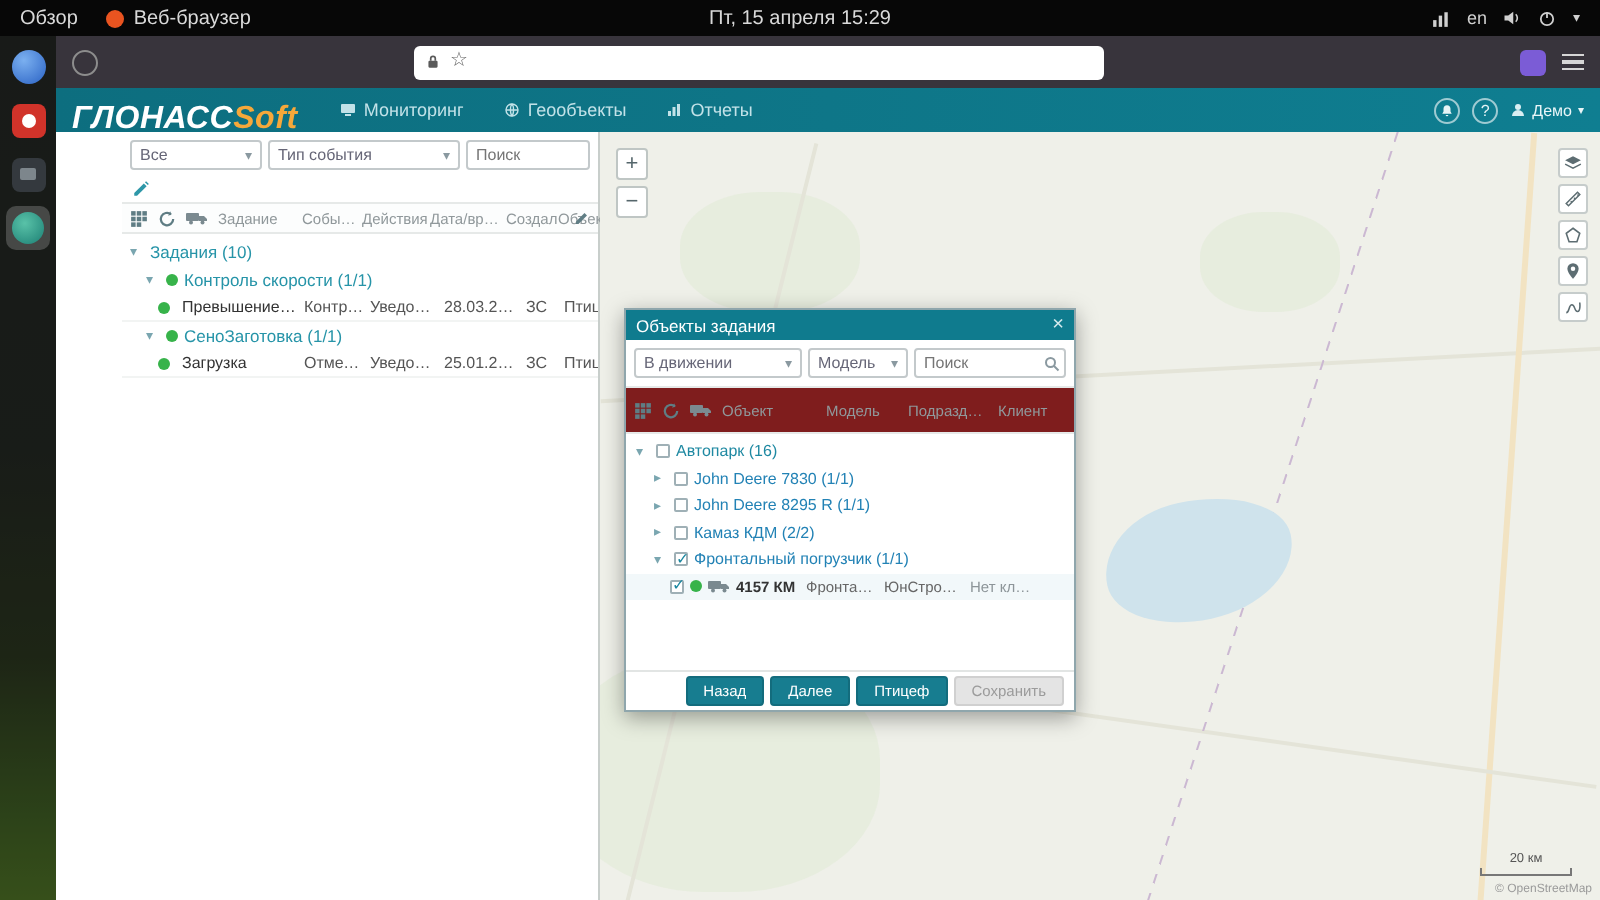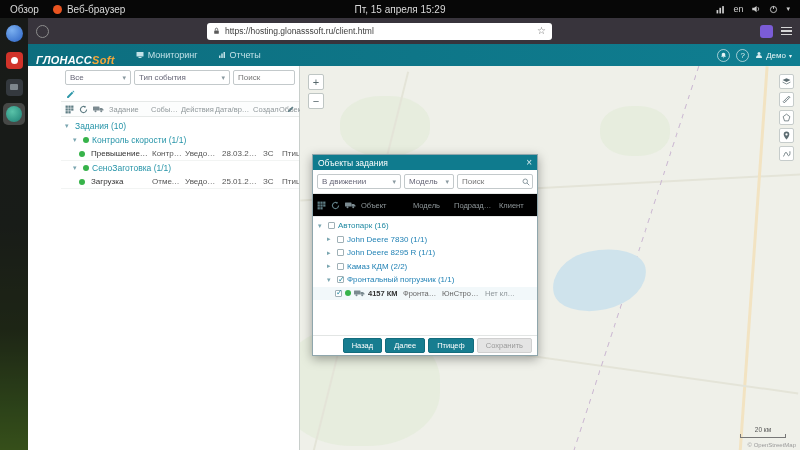--- a/index.html
+++ b/index.html
@@ -36,21 +36,21 @@
   .url-text { flex:1; white-space:nowrap; overflow:hidden; }
   .url-star { color:#6a6a6a; font-size:10px; line-height:1; }
   .tb-spacer { flex:1; }
   .ext-icon { width:13px; height:13px; border-radius:3px; background:#7b5cd6; }
   .menu-icon { display:flex; flex-direction:column; gap:2px; }
   .menu-icon i { display:block; width:11px; height:1.5px; background:#d6d6d6; }
 
   
   .app { flex:1; display:flex; flex-direction:column; min-height:0; }
   .app-header { height:22px; background:linear-gradient(90deg,#0d6e7f,#0f7e91); display:flex; align-items:center; padding:0 8px; gap:12px; flex:0 0 auto; }
-  .logo { font-size:11px; font-weight:bold; font-style:italic; color:#fff; letter-spacing:.3px; white-space:nowrap;margin-top:9px; }
+  .logo { font-size:16px; font-weight:bold; font-style:italic; color:#fff; letter-spacing:.3px; white-space:nowrap;margin-top:9px; }
   .logo .accent { color:#f6a83a; }
   .nav { display:flex; gap:2px; height:100%; align-items:stretch; }
   .nav-item { display:flex; align-items:center; gap:4px; padding:0 9px; font-size:9px; color:#c2e2e8; }
   .nav-item.active { background:rgba(255,255,255,0.16); color:#fff; box-shadow:inset 0 -2px 0 #f6a83a; }
   .hdr-right { margin-left:auto; display:flex; align-items:center; gap:6px; }
   .hdr-circle { width:13px; height:13px; border-radius:50%; border:1px solid rgba(255,255,255,.6); color:#e6f4f6; font-size:8px; display:flex; align-items:center; justify-content:center; }
   .hdr-user { font-size:8px; color:#eaf6f8; display:flex; align-items:center; gap:3px; }
 
   
   .app-body { flex:1; display:flex; min-height:0; }
@@ -96,21 +96,21 @@
 
   
   .dialog { position:absolute; left:12px; top:88px; width:226px; background:#fff; border:1px solid #8fa6ac; box-shadow:0 3px 10px rgba(0,0,0,0.35); display:flex; flex-direction:column; font-size:8px; z-index:10; }
   .dlg-header { height:15px; background:#0f7b8e; color:#fff; display:flex; align-items:center; padding:0 5px; font-size:8.5px; flex:0 0 auto; }
   .dlg-close { margin-left:auto; font-size:10px; color:#d7ecef; line-height:1; }
   .dlg-filters { display:flex; gap:3px; padding:4px; }
   .sel-motion { width:84px; } .sel-model { width:50px; }
   .dlg-search { flex:1; position:relative; min-width:0; }
   .dlg-search input { width:100%; height:15px; border:1px solid #c3c9cb; border-radius:2px; font-size:8px; padding:0 12px 0 4px; color:#444; font-family:inherit; }
   .dlg-search .mag { position:absolute; right:3px; top:4px; color:#8a99a0; }
-  .dlg-toolbar { height:15px; display:flex; align-items:center; gap:5px; padding:11px 4px; border-top:1px solid #e6e9e8; border-bottom:1px solid #e6e9e8; background:#000000; color:#5f7d84; flex:0 0 auto; }
+  .dlg-toolbar { height:15px; display:flex; align-items:center; gap:5px; padding:11px 4px; border-top:1px solid #e6e9e8; border-bottom:1px solid #e6e9e8; background:#7f1d1d; color:#5f7d84; flex:0 0 auto; }
   .dh { overflow:hidden; white-space:nowrap; text-overflow:ellipsis; font-size:7.5px; color:#90989b; flex:0 0 auto; }
   .dh-obj{flex:1 1 auto; min-width:0;} .dh-model{width:36px}.dh-div{width:40px}.dh-cl{width:34px}
   .dlg-tree { height:118px; padding-top:2px; overflow:hidden; }
   .drow { display:flex; align-items:center; height:13.5px; gap:3px; padding:0 5px; white-space:nowrap; }
   .drow.root { color:#1f89a2; }
   .drow.group { padding-left:14px; }
   .group-link { color:#2282b5; overflow:hidden; text-overflow:ellipsis; }
   .cb { width:7px; height:7px; border:1px solid #9fb0b6; border-radius:1px; background:#fff; flex:0 0 auto; position:relative; }
   .cb.checked::after { content:"✓"; position:absolute; left:0; top:-2.5px; font-size:8px; color:#1b87a0; }
   .drow.objleaf { padding-left:22px; background:#f2f8fa; font-size:7.5px; color:#666; }
@@ -174,21 +174,20 @@
 </div>
 
 <div class="browser">
   <div class="browser-toolbar">
     <span class="favicon"></span>
     <div class="url-pill">
       <svg width="7" height="8" viewBox="0 0 12 14" fill="#5a5a5a">
           <rect x="2" y="6" width="8" height="6" rx="1"></rect>
           <path d="M4 6V4a2 2 0 0 1 4 0v2" fill="none" stroke="#5a5a5a" stroke-width="1.5"></path>
         </svg>
-      <span class="url-text">https://hosting.glonasssoft.ru/client.html</span>
       <span class="url-star">☆</span>
     </div>
     <span class="tb-spacer"></span>
     <span class="ext-icon"></span>
     <span class="menu-icon">
         <i></i>
         <i></i>
         <i></i>
       </span>
   </div>
@@ -196,20 +195,27 @@
   <div class="app">
     <div class="app-header">
       <span class="logo"><span>ГЛОНАСС</span><span class="accent">Soft</span></span>
       <div class="nav">
         <span class="nav-item">
           <svg width="8" height="8" viewBox="0 0 16 16" fill="currentColor">
               <rect x="1" y="2" width="14" height="9" rx="1"></rect>
               <rect x="5" y="12" width="6" height="2"></rect>
             </svg>
           <span>Мониторинг</span>
+        </span>
+        <span class="nav-item">
+          <svg width="8" height="8" viewBox="0 0 16 16" fill="none" stroke="currentColor" stroke-width="1.4">
+              <circle cx="8" cy="8" r="6"></circle>
+              <path d="M2 8h12M8 2c-2 2-2 10 0 12M8 2c2 2 2 10 0 12"></path>
+            </svg>
+          <span>Геообъекты</span>
         </span>
         <span class="nav-item">
           <svg width="8" height="8" viewBox="0 0 16 16" fill="currentColor">
               <rect x="2" y="9" width="3" height="5"></rect>
               <rect x="6.5" y="5" width="3" height="9"></rect>
               <rect x="11" y="2" width="3" height="12"></rect>
             </svg>
           <span>Отчеты</span>
         </span>
       </div>

